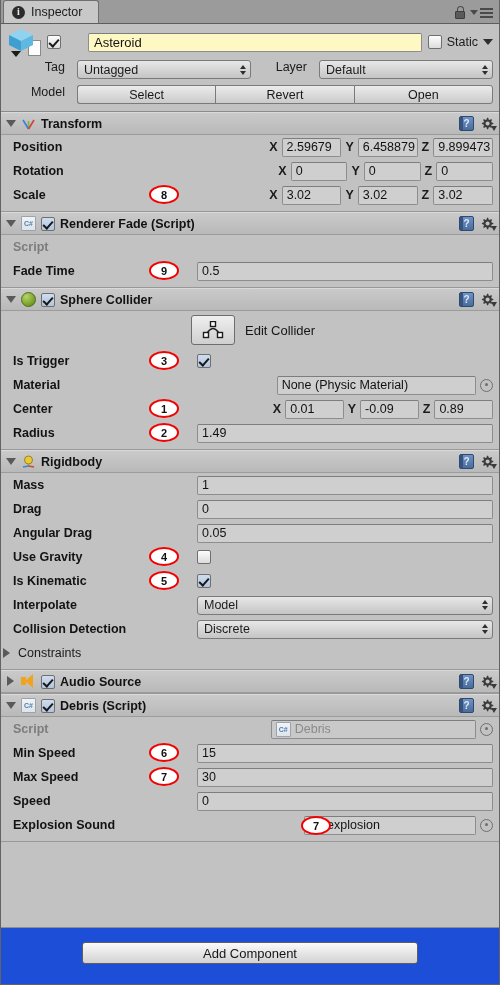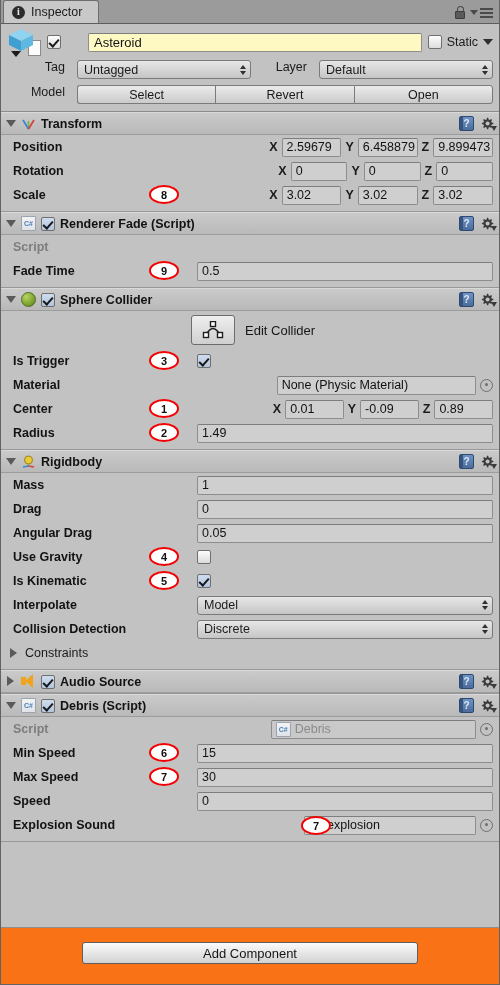--- a/index.html
+++ b/index.html
@@ -328,42 +328,42 @@
   .edit-collider-row { height: 38px; display: flex; align-items: center; padding-left: 190px; gap: 10px; }
   .edit-collider-btn {
     width: 44px; height: 30px;
     background: linear-gradient(#efefef,#cfcfcf);
     border: 1px solid #6d6d6d;
     border-radius: 3px;
     display: flex; align-items: center; justify-content: center;
   }
   .edit-collider-label { font-size: 13px; color: #171717; }
 
-  .constraints-row { height: 24px; display: flex; align-items: center; padding-left: 7px; gap: 6px; }
+  .constraints-row { height: 24px; display: flex; align-items: center; gap: 6px; }
   .constraints-row .ctext { font-size: 12.5px; color: #1b1b1b; }
 
   
   .badge {
     position: absolute;
     width: 30px; height: 19px;
     border: 2.5px solid #f40000;
     border-radius: 50%;
     background: #ffffff;
     color: #111;
     font-size: 11px;
     font-weight: bold;
     display: flex; align-items: center; justify-content: center;
     z-index: 9;
     font-family: "Liberation Sans", sans-serif;
   }
 
   
   .footer {
     flex: 0 0 auto;
-    background: #f97316;
+    background: #1d4ed8;
     border-top: 1px solid #8e8e8e;
     padding: 14px 0 20px 0;
     display: flex;
     justify-content: center;
   }
   .add-component {
     width: 336px; height: 22px;
     background: linear-gradient(#fbfbfb,#d2d2d2);
     border: 1px solid #5e5e5e;
     border-radius: 3px;

